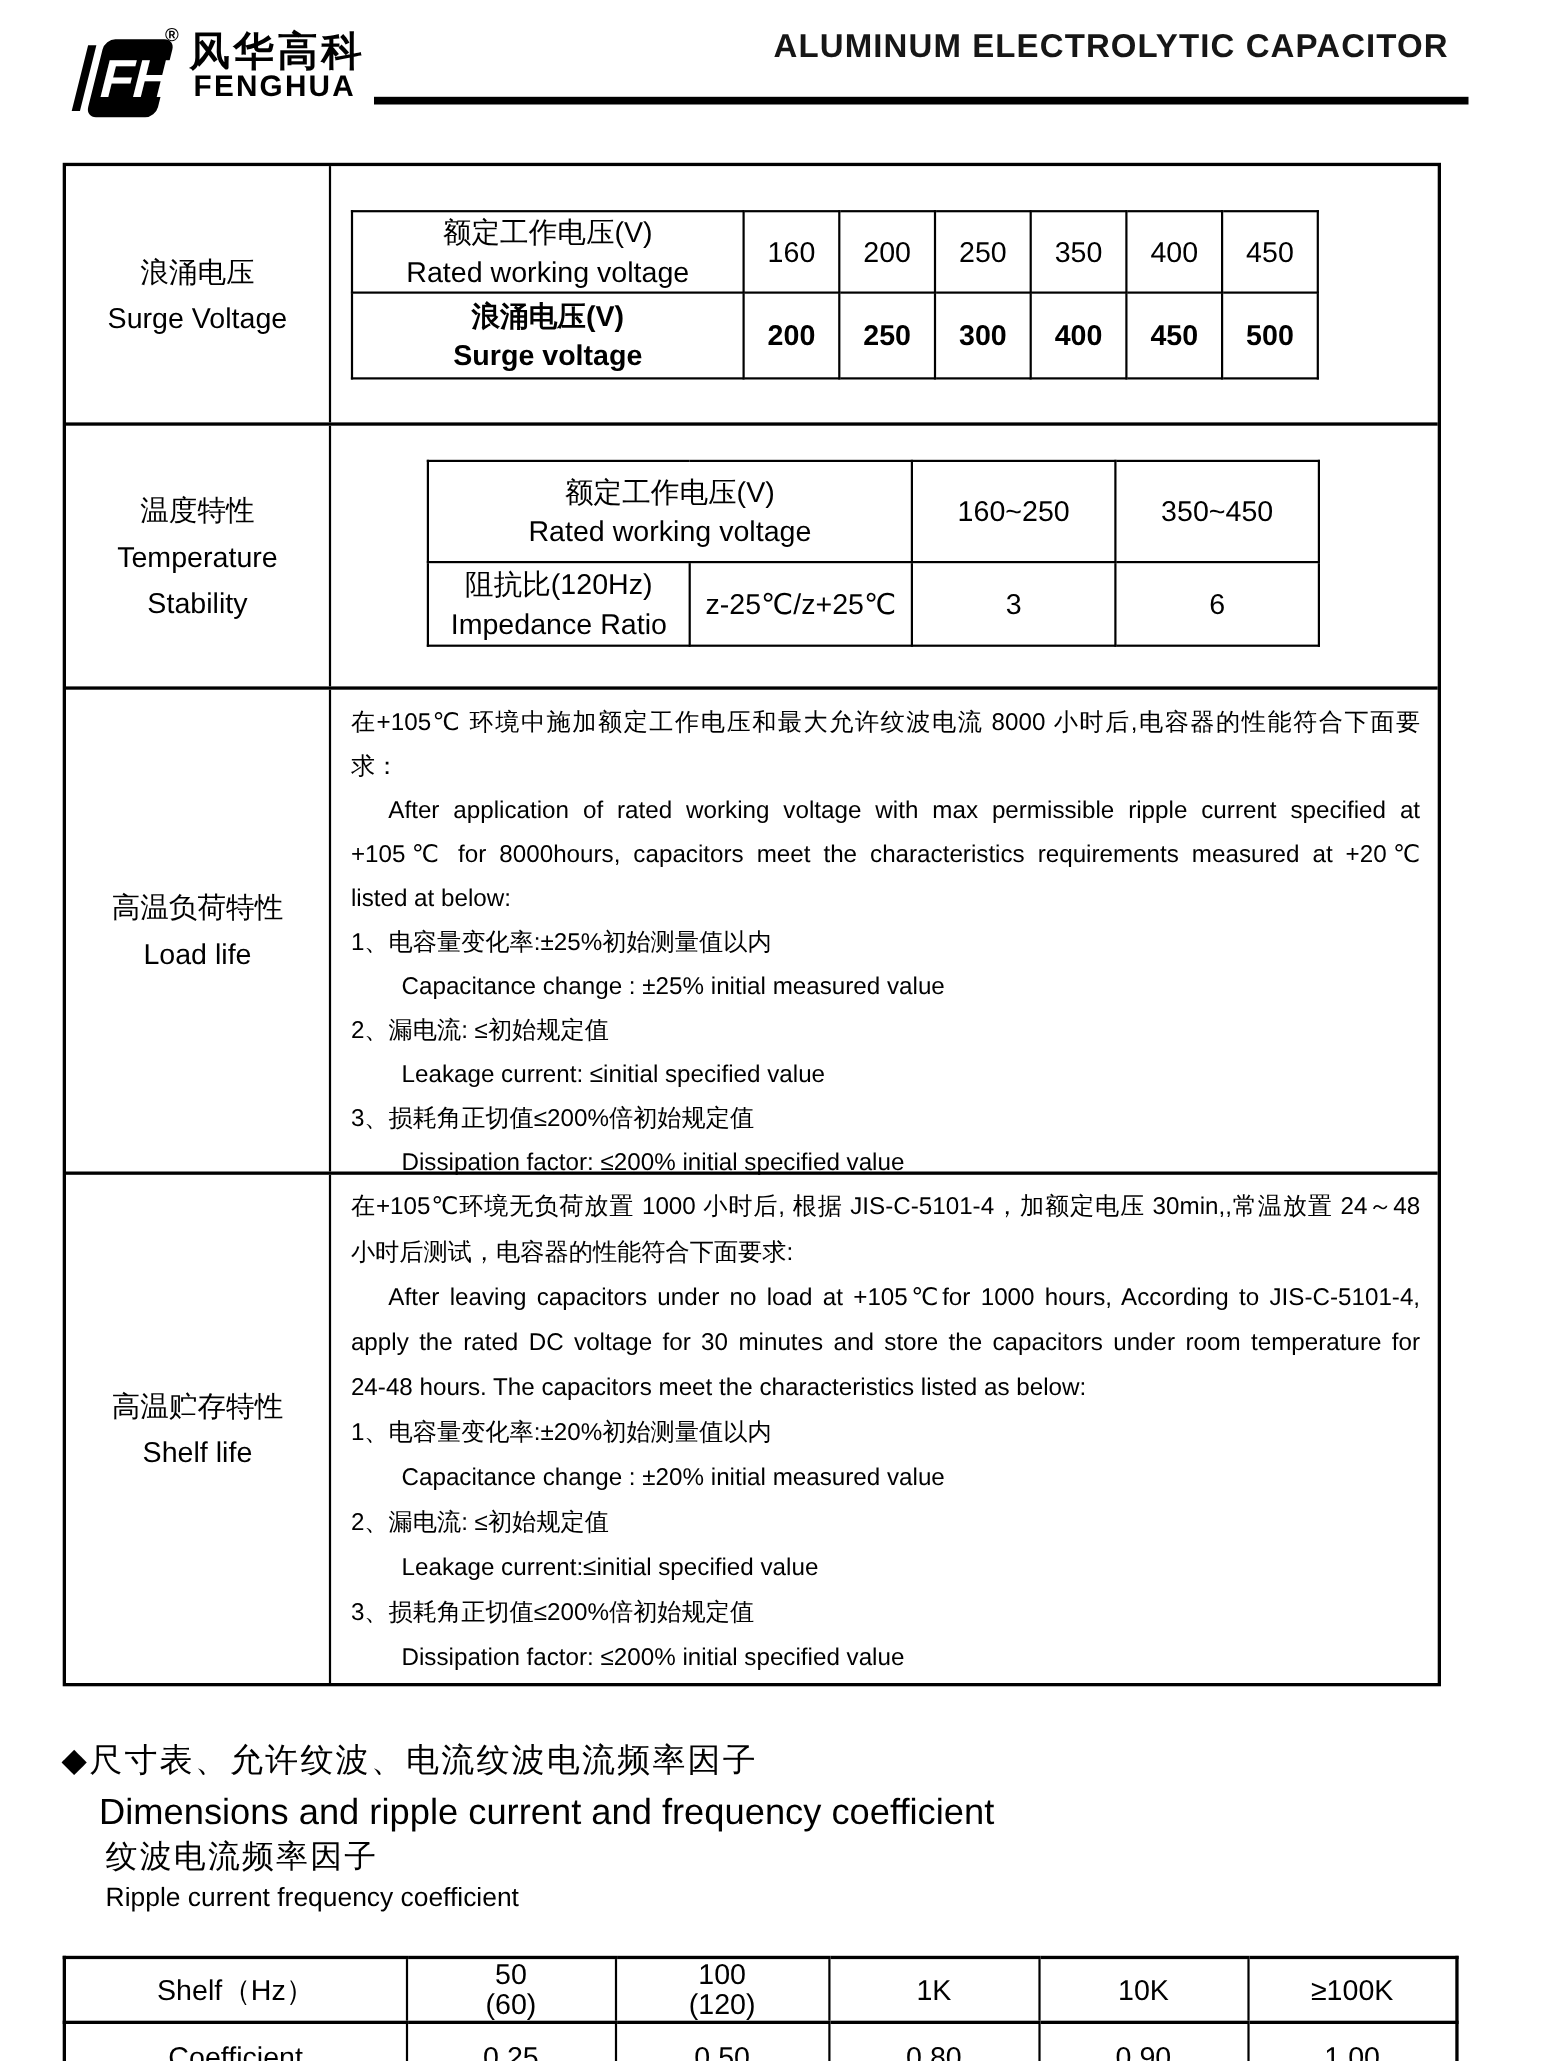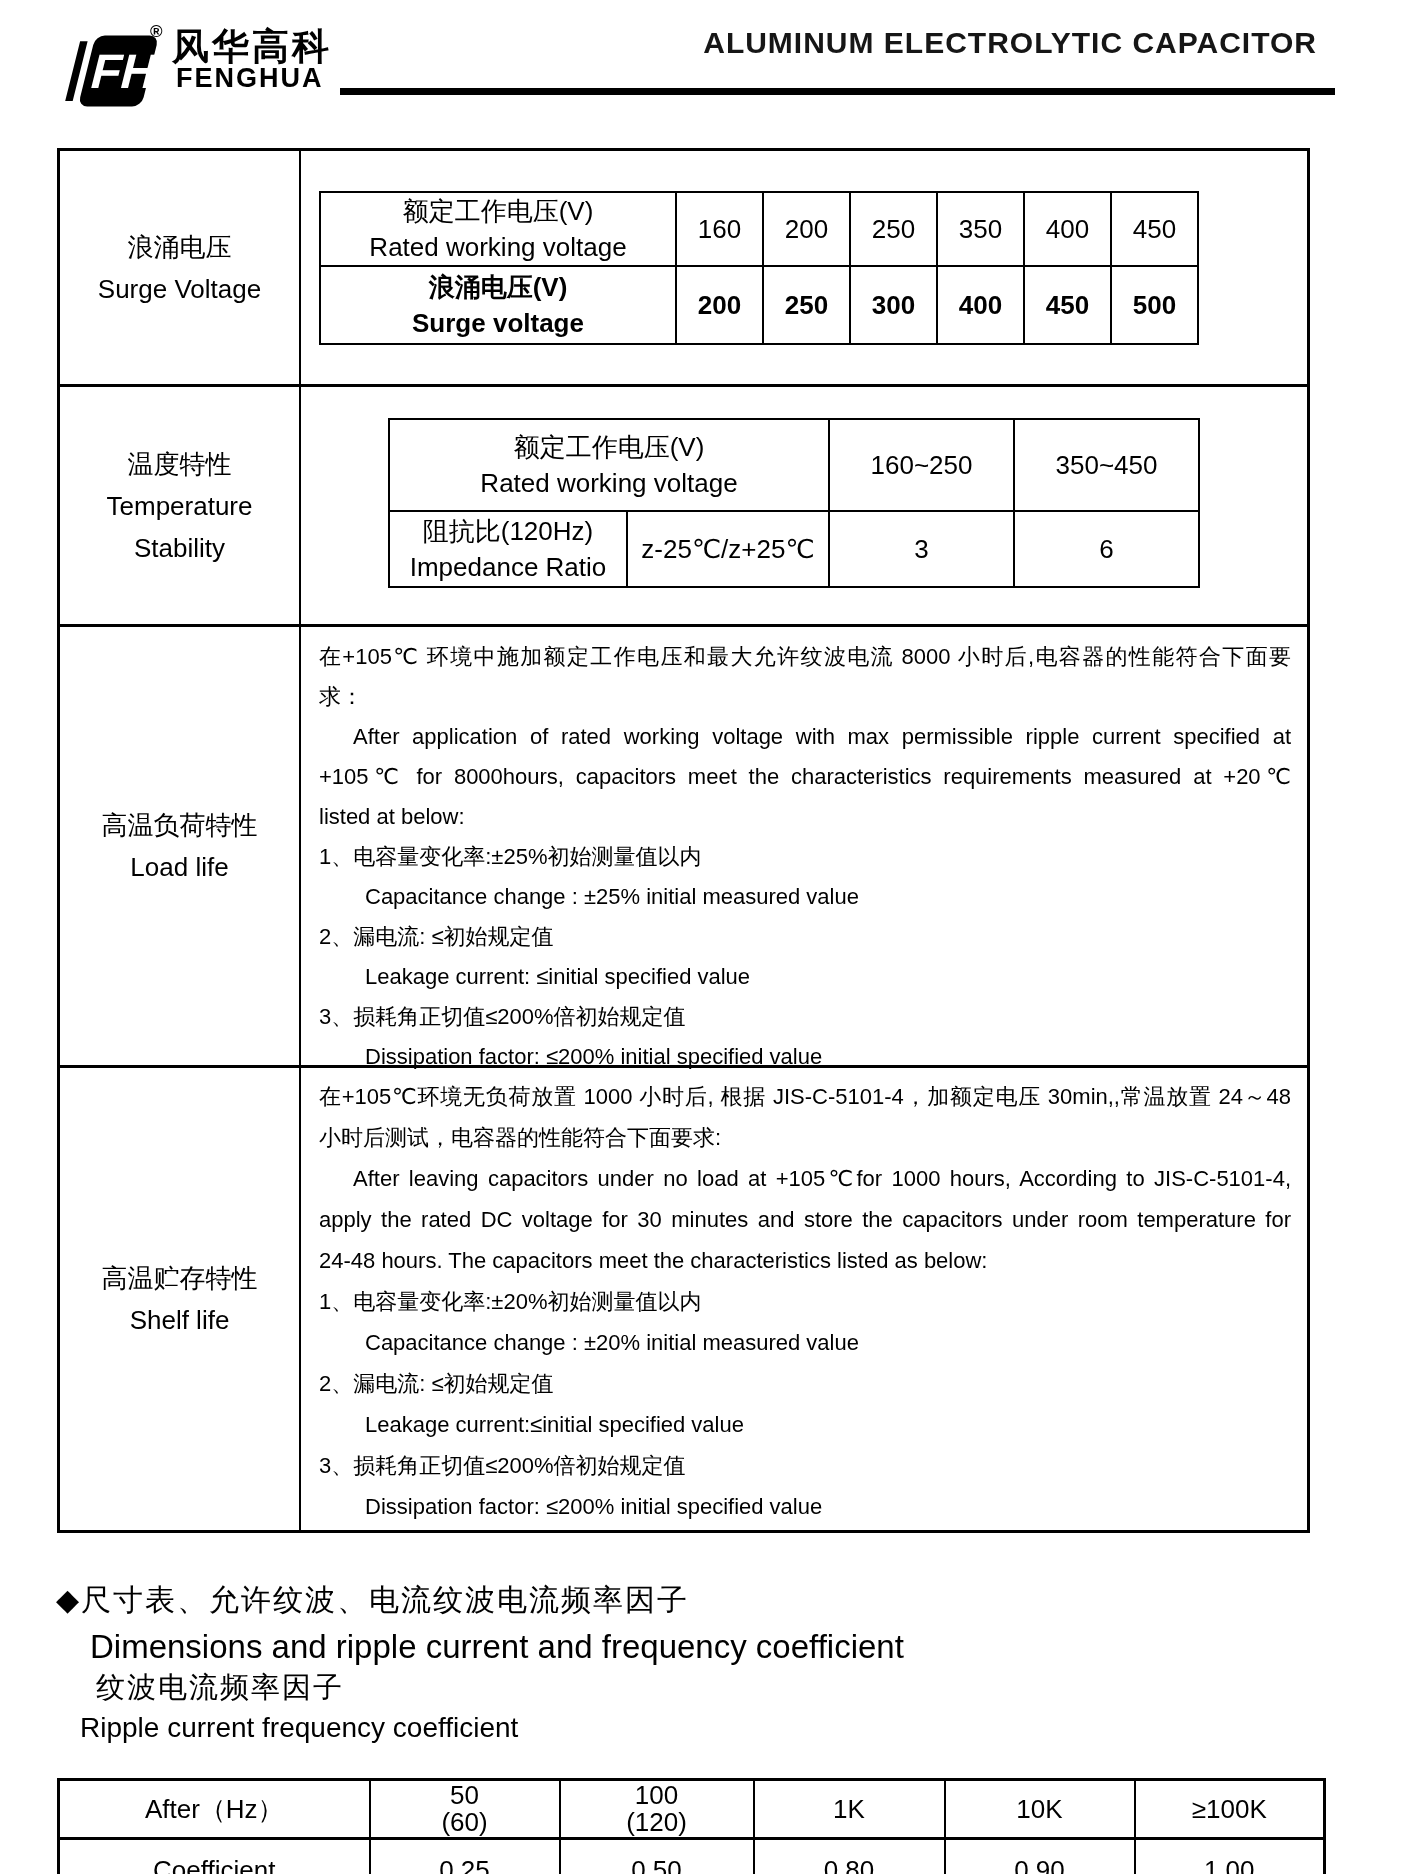--- a/index.html
+++ b/index.html
@@ -36,21 +36,21 @@
   .ln{font-size:22px;line-height:40px;}
   .para2 .ln{line-height:41px;}
   .ln.jst{text-align:justify;text-align-last:justify;}
   .ln.ind{padding-left:46px;}
   .ln.find{text-indent:34px;}
 
   
   .sec1{position:absolute;left:56px;top:1580px;font-size:30px;letter-spacing:2px;}
   .sec2{position:absolute;left:90px;top:1628px;font-size:33px;}
   .sec3{position:absolute;left:96px;top:1668px;font-size:29px;letter-spacing:2px;}
-  .sec4{position:absolute;left:80px;top:1712px;font-size:28px;text-align:center;}
+  .sec4{position:absolute;left:96px;top:1712px;font-size:24px;text-align:center;}
 
   
   .freq{position:absolute;left:57px;top:1778px;border-collapse:collapse;table-layout:fixed;}
   .freq td{border:2px solid #000;text-align:center;vertical-align:middle;font-size:26px;padding:0;}
   .freq tr.hd td{border-bottom-width:3px;height:56px;}
   .freq tr.top td{border-top-width:3px;}
   .freq td.edge-l{border-left-width:3px;}
   .freq td.edge-r{border-right-width:3px;}
   .freq .sub{font-size:26px;line-height:27px;}
   .freq .main{line-height:27px;}
@@ -213,21 +213,21 @@
     <colgroup>
       <col style="width:311px">
         <col style="width:190px">
         <col style="width:194px">
       <col style="width:191px">
         <col style="width:190px">
         <col style="width:190px">
     </colgroup>
     <tbody>
         <tr class="hd top">
-      <td class="edge-l">After（Hz）</td>
+      <td class="edge-l">Shelf（Hz）</td>
       <td>
         <div class="main">50</div>
         <div class="sub">(60)</div>
       </td>
       <td>
         <div class="main">100</div>
         <div class="sub">(120)</div>
       </td>
       <td>
         <div class="main">1K</div>

